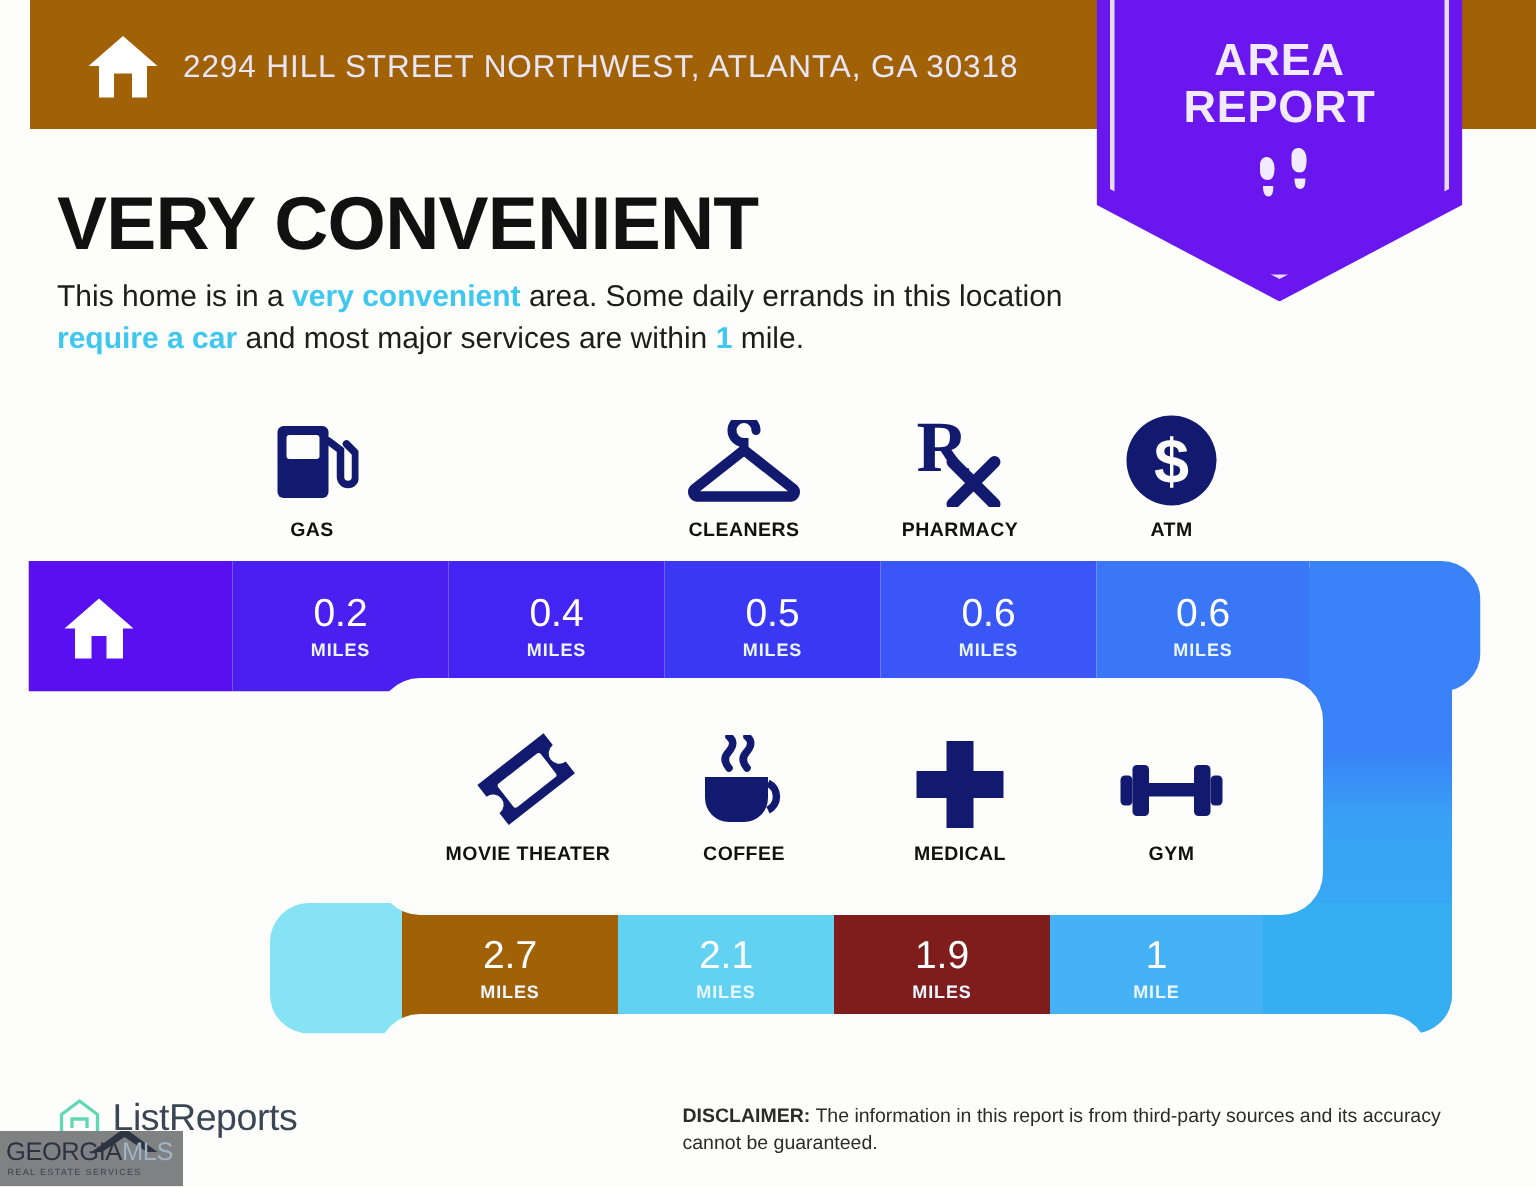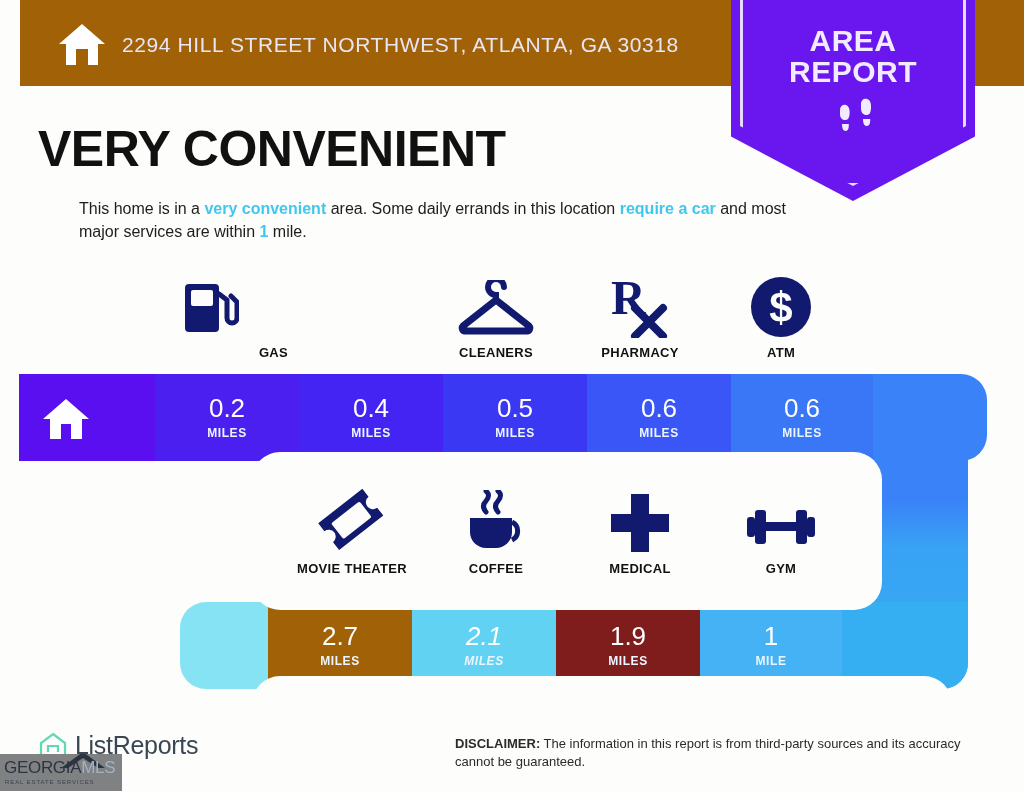--- a/index.html
+++ b/index.html
@@ -38,22 +38,22 @@
     color:#f2eafe;font-size:30px;font-weight:700;line-height:1.03;letter-spacing:.5px;
   }
   #badge-feet{position:absolute;left:103px;top:112px;width:46px;height:46px;}
 
   
   #headline{
     position:absolute;left:38px;top:120px;
     font-size:50px;font-weight:700;color:#111;letter-spacing:-.5px;
   }
   #subtext{
-    position:absolute;left:38px;top:198px;width:710px;
-    font-size:16px;line-height:1.42;color:#1d1d1d;margin-left:41px;
+    position:absolute;left:38px;top:184px;width:710px;
+    font-size:20px;line-height:1.42;color:#1d1d1d;
   }
   .hl{color:#3ec8f0;font-weight:700;}
 
   
   .icon-row{position:absolute;z-index:4;}
   .col{position:absolute;text-align:center;}
   .ico{height:66px;display:flex;align-items:flex-end;justify-content:center;}
   .ico svg{display:block;}
   .clab{
     margin-top:7px;font-size:13px;font-weight:700;color:#111;
@@ -133,21 +133,21 @@
     </svg>
   </div>
 
   <div id="headline">VERY CONVENIENT</div>
   <div id="subtext"><span>This home is in a </span><span class="hl">very convenient</span><span> area. Some daily errands in this location </span><span class="hl">require a car</span><span> and most major services are within </span><span class="hl">1</span><span> mile.</span>
   </div>
 
   <div id="connector"></div>
 
   <div class="icon-row" id="row1-icons" style="left: 0px; top: 272px; width: 1024px; height: 100px;">
-      <div class="col" style="left: 128px; top: 0px; width: 160px; text-align: right;">
+      <div class="col" style="left: 128px; top: 0px; width: 160px;">
         <div class="ico">
           <svg width="62" height="62" viewBox="0 0 62 62">
             <rect x="8" y="8" width="34" height="48" rx="4" fill="#111a6e"></rect>
             <rect x="14" y="14" width="22" height="16" rx="2" fill="#fdfdfb"></rect>
             <path d="M42 18 L50 24 L50 42 a5 5 0 0 0 5 5 a5 5 0 0 0 5 -5 L60 26 L54 20" fill="none" stroke="#111a6e" stroke-width="5" stroke-linecap="round"></path>
           </svg>
         </div>
         <div class="clab">GAS</div>
       </div>
       <div class="col" style="left: 416px; top: 0px; width: 160px;">
@@ -253,21 +253,21 @@
         <div class="clab">GYM</div>
       </div>
     </div>
 
   <div id="bar2">
       <div class="seg" style="width: 88px; background: rgb(134, 227, 243);"></div>
       <div class="seg" style="width: 144px; background: #a16207;">
         <div class="dnum">2.7</div>
         <div class="dunit">MILES</div>
       </div>
-      <div class="seg" style="width: 144px; background: rgb(98, 210, 243); font-style: italic;">
+      <div class="seg" style="width: 144px; background: rgb(98, 210, 243);">
         <div class="dnum">2.1</div>
         <div class="dunit">MILES</div>
       </div>
       <div class="seg" style="width: 144px; background: #7f1d1d;">
         <div class="dnum">1.9</div>
         <div class="dunit">MILES</div>
       </div>
       <div class="seg" style="width: 142px; background: rgb(68, 178, 245);">
         <div class="dnum">1</div>
         <div class="dunit">MILE</div>

